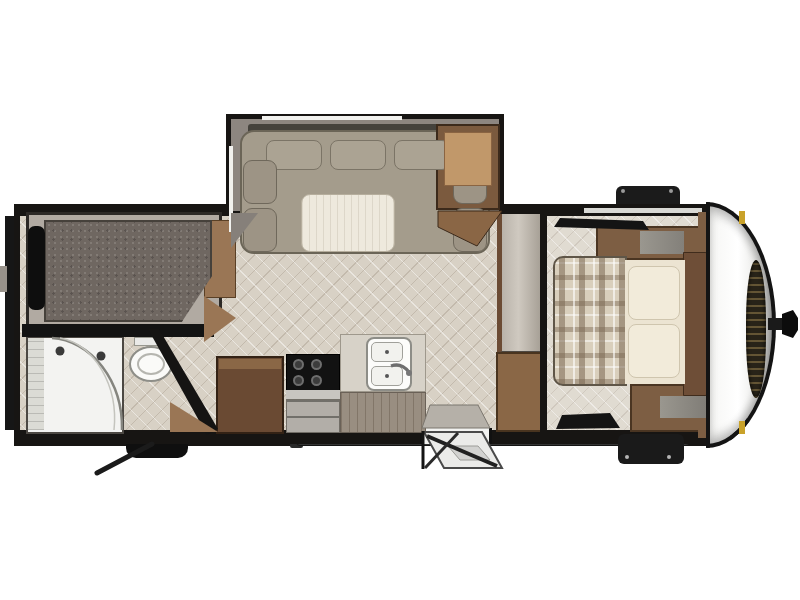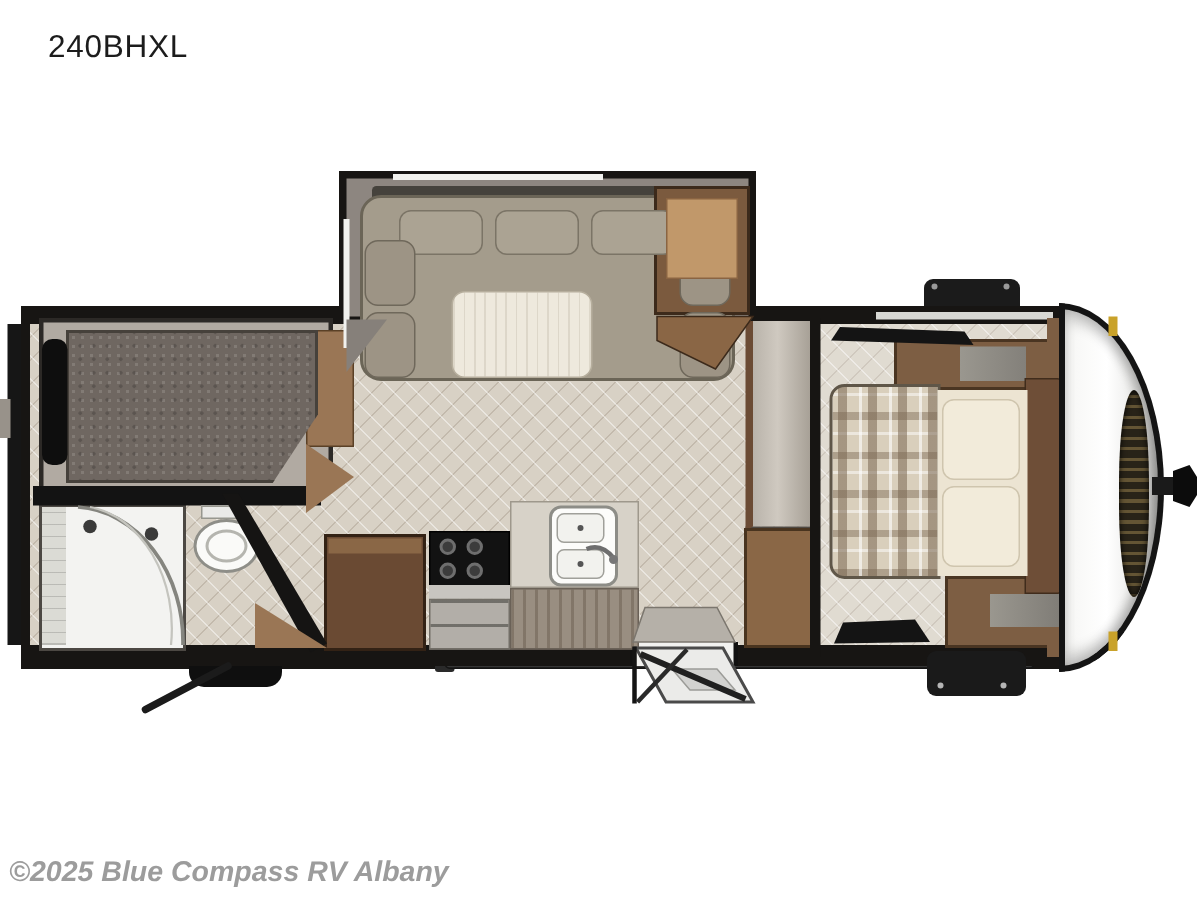--- a/index.html
+++ b/index.html
@@ -116,21 +116,20 @@
   .jack-box-bottom{left:618px;top:434px;width:66px;height:30px;background:#1a1a1a;border-radius:6px;z-index:6;}
   .rear-jack-box{left:126px;top:434px;width:62px;height:24px;background:#0f0f0f;border-radius:10px;z-index:5;}
 
   .overlay{left:0;top:0;width:800px;height:600px;z-index:20;pointer-events:none;}
 </style>
 </head>
 <body>
 
 <div class="stage">
 
-  <div class="model-title">240BHXL</div>
 
   <div class="rear-bumper"></div>
   <div class="rear-tab"></div>
 
   <div class="jack-box-top"></div>
   <div class="body-shell"></div>
   <div class="bedroom-floor-light"></div>
   <div class="top-wall-left"></div>
   <div class="top-wall-right"></div>
   <div class="bottom-wall"></div>
@@ -229,14 +228,13 @@
     <polygon points="424,432 482,432 502,468 444,468" fill="#ebebe9" stroke="#4a4a4a" stroke-width="2"></polygon>
     <polygon points="448,446 478,446 490,460 460,460" fill="#d2d2d0" stroke="#9c9c98" stroke-width="1"></polygon>
     <line x1="427" y1="436" x2="497" y2="466" stroke="#202020" stroke-width="4"></line>
     <line x1="423" y1="431" x2="423" y2="469" stroke="#141414" stroke-width="3"></line>
     <line x1="458" y1="433" x2="425" y2="468" stroke="#2a2a2a" stroke-width="3"></line>
     <line x1="152" y1="444" x2="97" y2="473" stroke="#1b1b1b" stroke-width="5" stroke-linecap="round"></line>
     <rect x="768" y="318" width="14" height="12" fill="#1a1a1a"></rect>
     <polygon points="782,314 793,310 798,318 798,330 793,338 782,334" fill="#0c0c0c"></polygon>
   </svg>
 
-  <div class="watermark">©2025 Blue Compass RV Albany</div>
 </div>
 
 </body></html>

